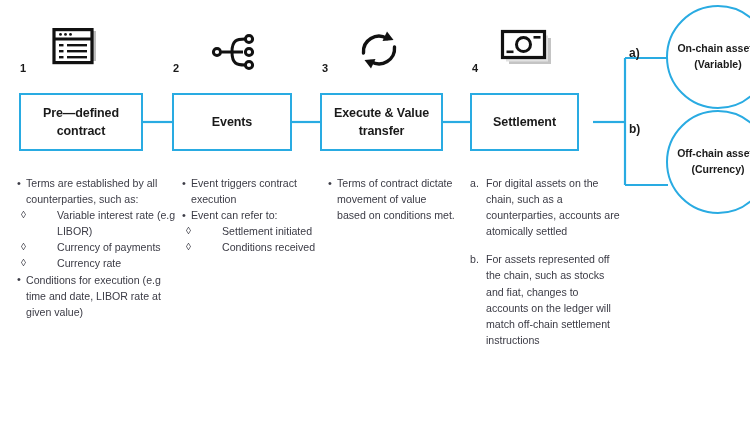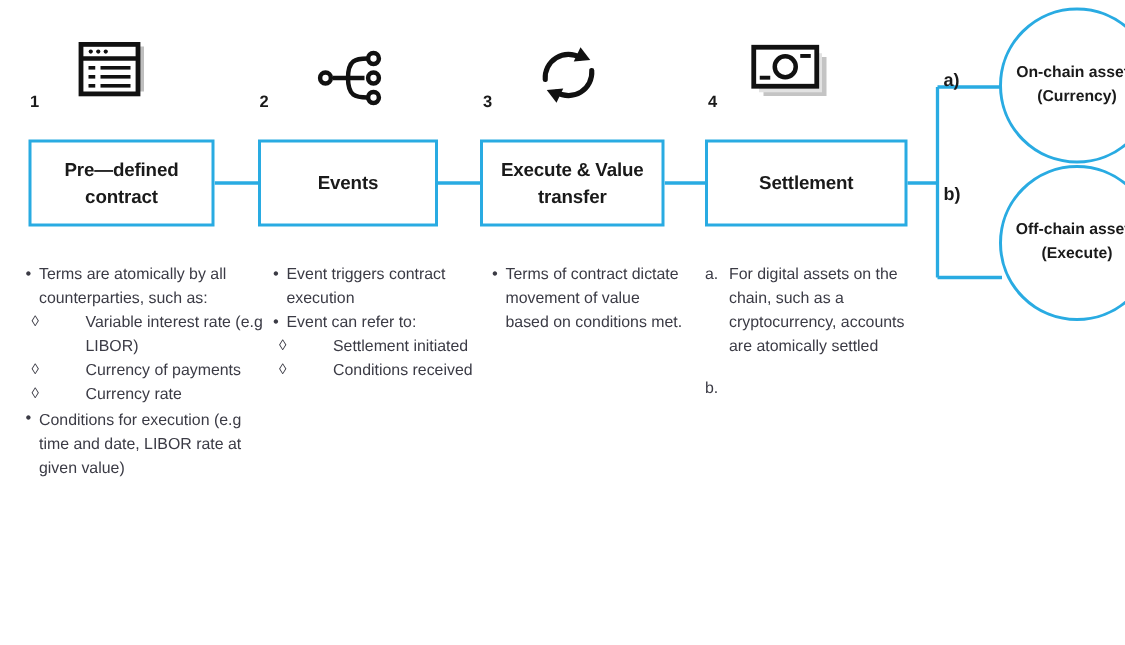--- a/index.html
+++ b/index.html
@@ -206,41 +206,41 @@
 
   <div class="step-box" style="left:19px; top:93px; width:124px; height:58px;justify-content:flex-end;">
     <span class="lbl">Pre—defined contract</span>
   </div>
   <div class="step-box" style="left:172px; top:93px; width:120px; height:58px;">
     <span class="lbl">Events</span>
   </div>
   <div class="step-box" style="left:320px; top:93px; width:123px; height:58px;">
     <span class="lbl">Execute &amp; Value transfer</span>
   </div>
-  <div class="step-box" style="left:470px; top:93px; width:135px; height:58px;">
+  <div class="step-box" style="left:470px; top:93px; width:109px; height:58px;">
     <span class="lbl">Settlement</span>
   </div>
 
   <div class="outcome-tag" style="left:629px; top:46px;">a)</div>
   <div class="outcome-circle" style="left:666px; top:5px; width:104px; height:104px;">
     <span>On-chain assets</span>
-    <span>(Currency)</span>
+    <span>(Variable)</span>
   </div>
 
   <div class="outcome-tag" style="left:629px; top:122px;">b)</div>
   <div class="outcome-circle" style="left:666px; top:110px; width:104px; height:104px;">
     <span>Off-chain assets</span>
-    <span>(Execute)</span>
+    <span>(Currency)</span>
   </div>
 
   <div class="desc-col" style="left:17px; top:175px; width:160px;">
     <ul>
       <li class="b1">
         <span class="mk">•</span>
-        <span>Terms are atomically by all counterparties, such as:</span>
+        <span>Terms are established by all counterparties, such as:</span>
       </li>
       <li class="b2">
         <span class="mk">◊</span>
         <span>Variable interest rate (e.g LIBOR)</span>
       </li>
       <li class="b2">
         <span class="mk">◊</span>
         <span>Currency of payments</span>
       </li>
       <li class="b2">
@@ -281,21 +281,22 @@
         <span class="mk">•</span>
         <span>Terms of contract dictate movement of value based on conditions met.</span>
       </li>
     </ul>
   </div>
 
   <div class="desc-col" style="left:470px; top:175px; width:150px;">
     <ul>
       <li class="la">
         <span class="mk">a.</span>
-        <span>For digital assets on the chain, such as a cryptocurrency, accounts are atomically settled</span>
+        <span>For digital assets on the chain, such as a counterparties, accounts are atomically settled</span>
       </li>
       <li class="la gap">
         <span class="mk">b.</span>
+        <span>For assets represented off the chain, such as stocks and fiat, changes to accounts on the ledger will match off-chain settlement instructions</span>
       </li>
     </ul>
   </div>
 
 </div>
 
 </body></html>

